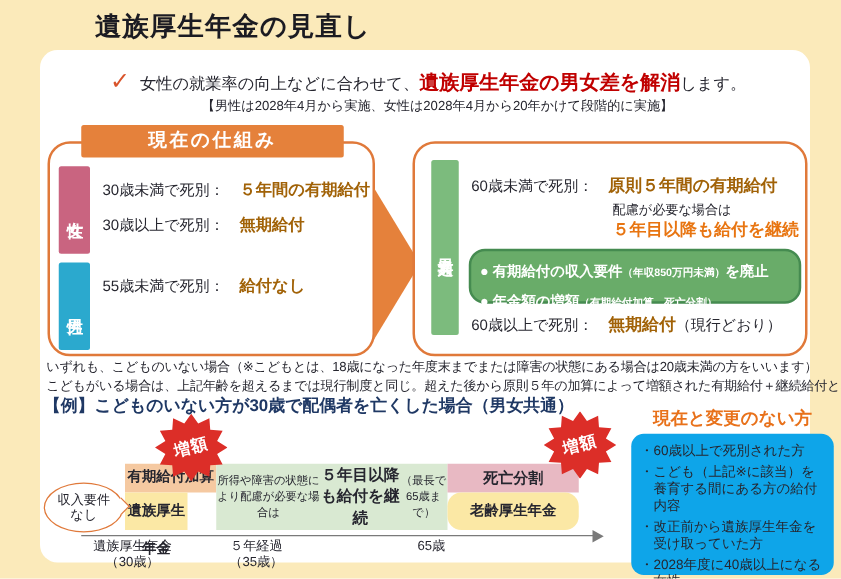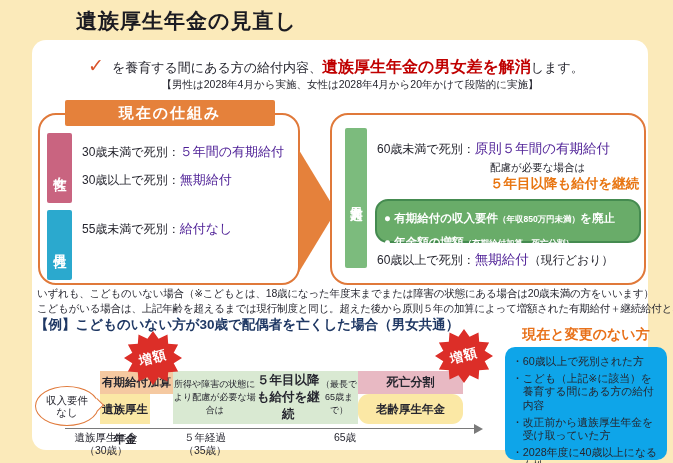--- a/index.html
+++ b/index.html
@@ -37,21 +37,21 @@
   .side-label{
     position:absolute; color:#fff; font-weight:bold;
     writing-mode:vertical-rl; text-orientation:upright;
     display:flex; align-items:center; justify-content:center;
     border-radius:2px; letter-spacing:1px;
   }
   .side-label.female{left:47px; top:133px; width:25px; height:70px; background:#C96480; font-size:13px;}
   .side-label.male{left:47px; top:210px; width:25px; height:70px; background:#2BA9CE; font-size:13px;}
   .side-label.common{left:345px; top:128px; width:22px; height:140px; background:#7CBB7D; font-size:12.5px;}
   .brow{position:absolute; white-space:nowrap; font-size:12px;}
-  .brow .em{color:#4c1d95; font-weight:normal; font-size:13px;}
+  .brow .em{color:#a16207; font-weight:bold; font-size:13px;margin-left:12px;}
   .brow .post{font-size:12px; color:#26262F;}
   .big-arrow{
     position:absolute; left:299px; top:150px; width:37px; height:122px;
     background:#E5813B; clip-path:polygon(0 0,100% 50%,0 100%);
   }
   .cond{position:absolute; white-space:nowrap;}
   .cond .c1{display:block; font-size:10.5px;}
   .cond .c2{display:block; font-size:13.5px; font-weight:bold; color:#E87511;}
   .green-box{
     position:absolute; left:375px; top:199px; width:266px; height:44px;
@@ -118,21 +118,21 @@
 </head>
 <body>
 
 <div class="page">
 
   <div class="title">遺族厚生年金の見直し</div>
   <div class="white-panel"></div>
 
   <div class="intro">
     <span class="check">✓</span>
-    <span class="intro-pre">を養育する間にある方の給付内容、</span>
+    <span class="intro-pre">女性の就業率の向上などに合わせて、</span>
     <span class="intro-em">遺族厚生年金の男女差を解消</span>
     <span class="intro-pre">します。</span>
   </div>
   <div class="intro-note">【男性は2028年4月から実施、女性は2028年4月から20年かけて段階的に実施】</div>
 
   <div class="pborder current"></div>
   <div class="phead current">現在の仕組み</div>
   <div class="side-label female">女性</div>
   <div class="side-label male">男性</div>
 

